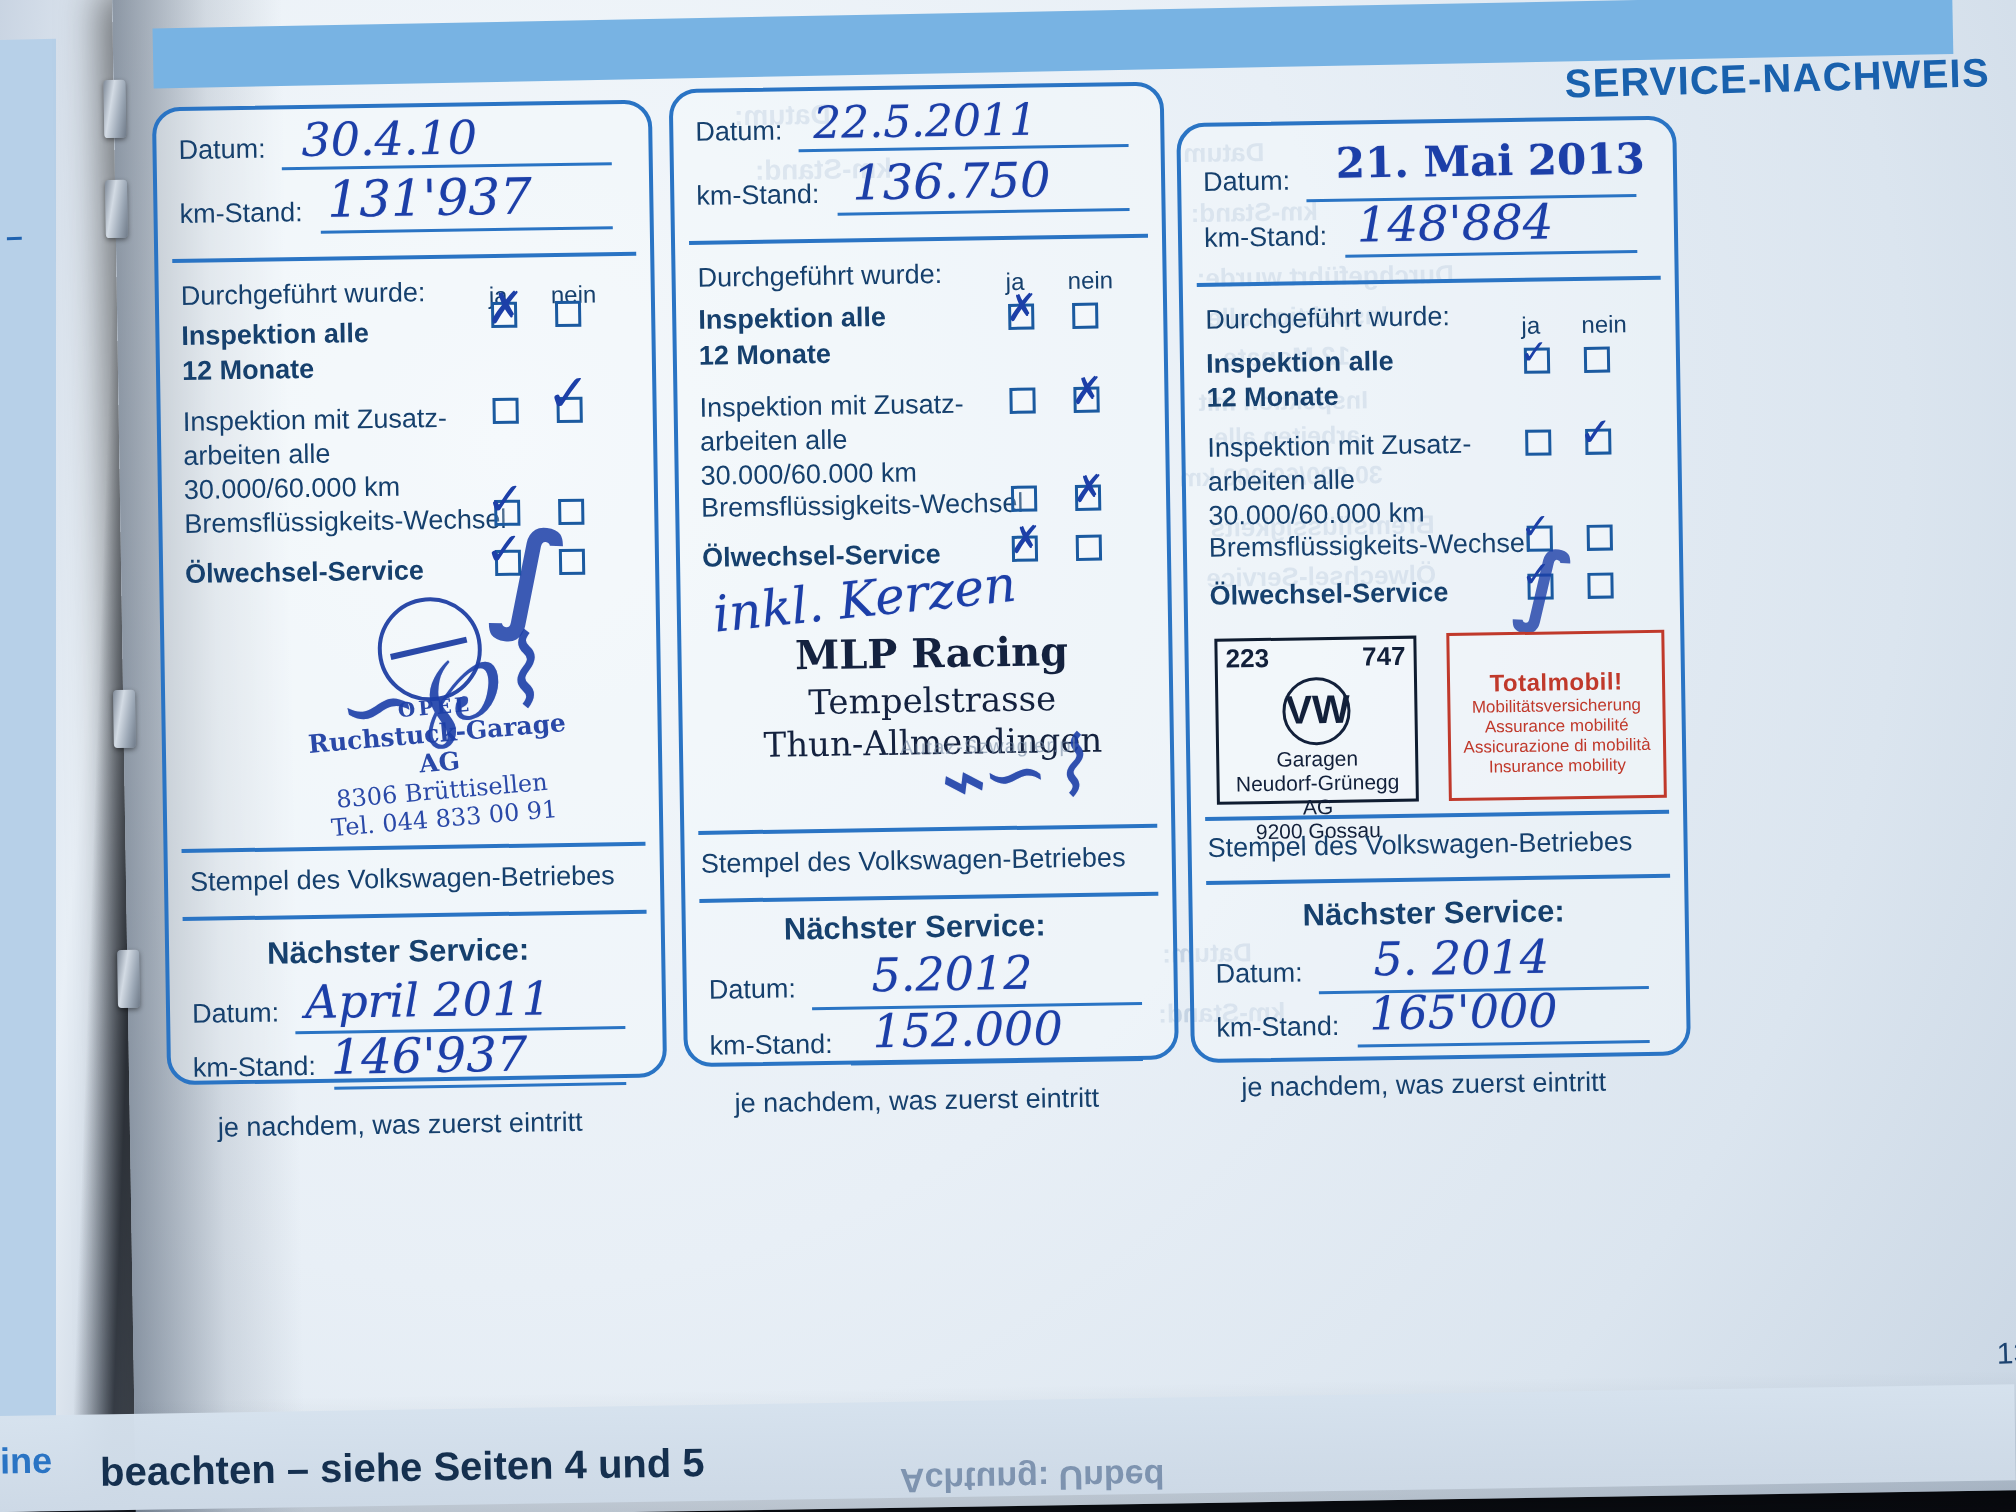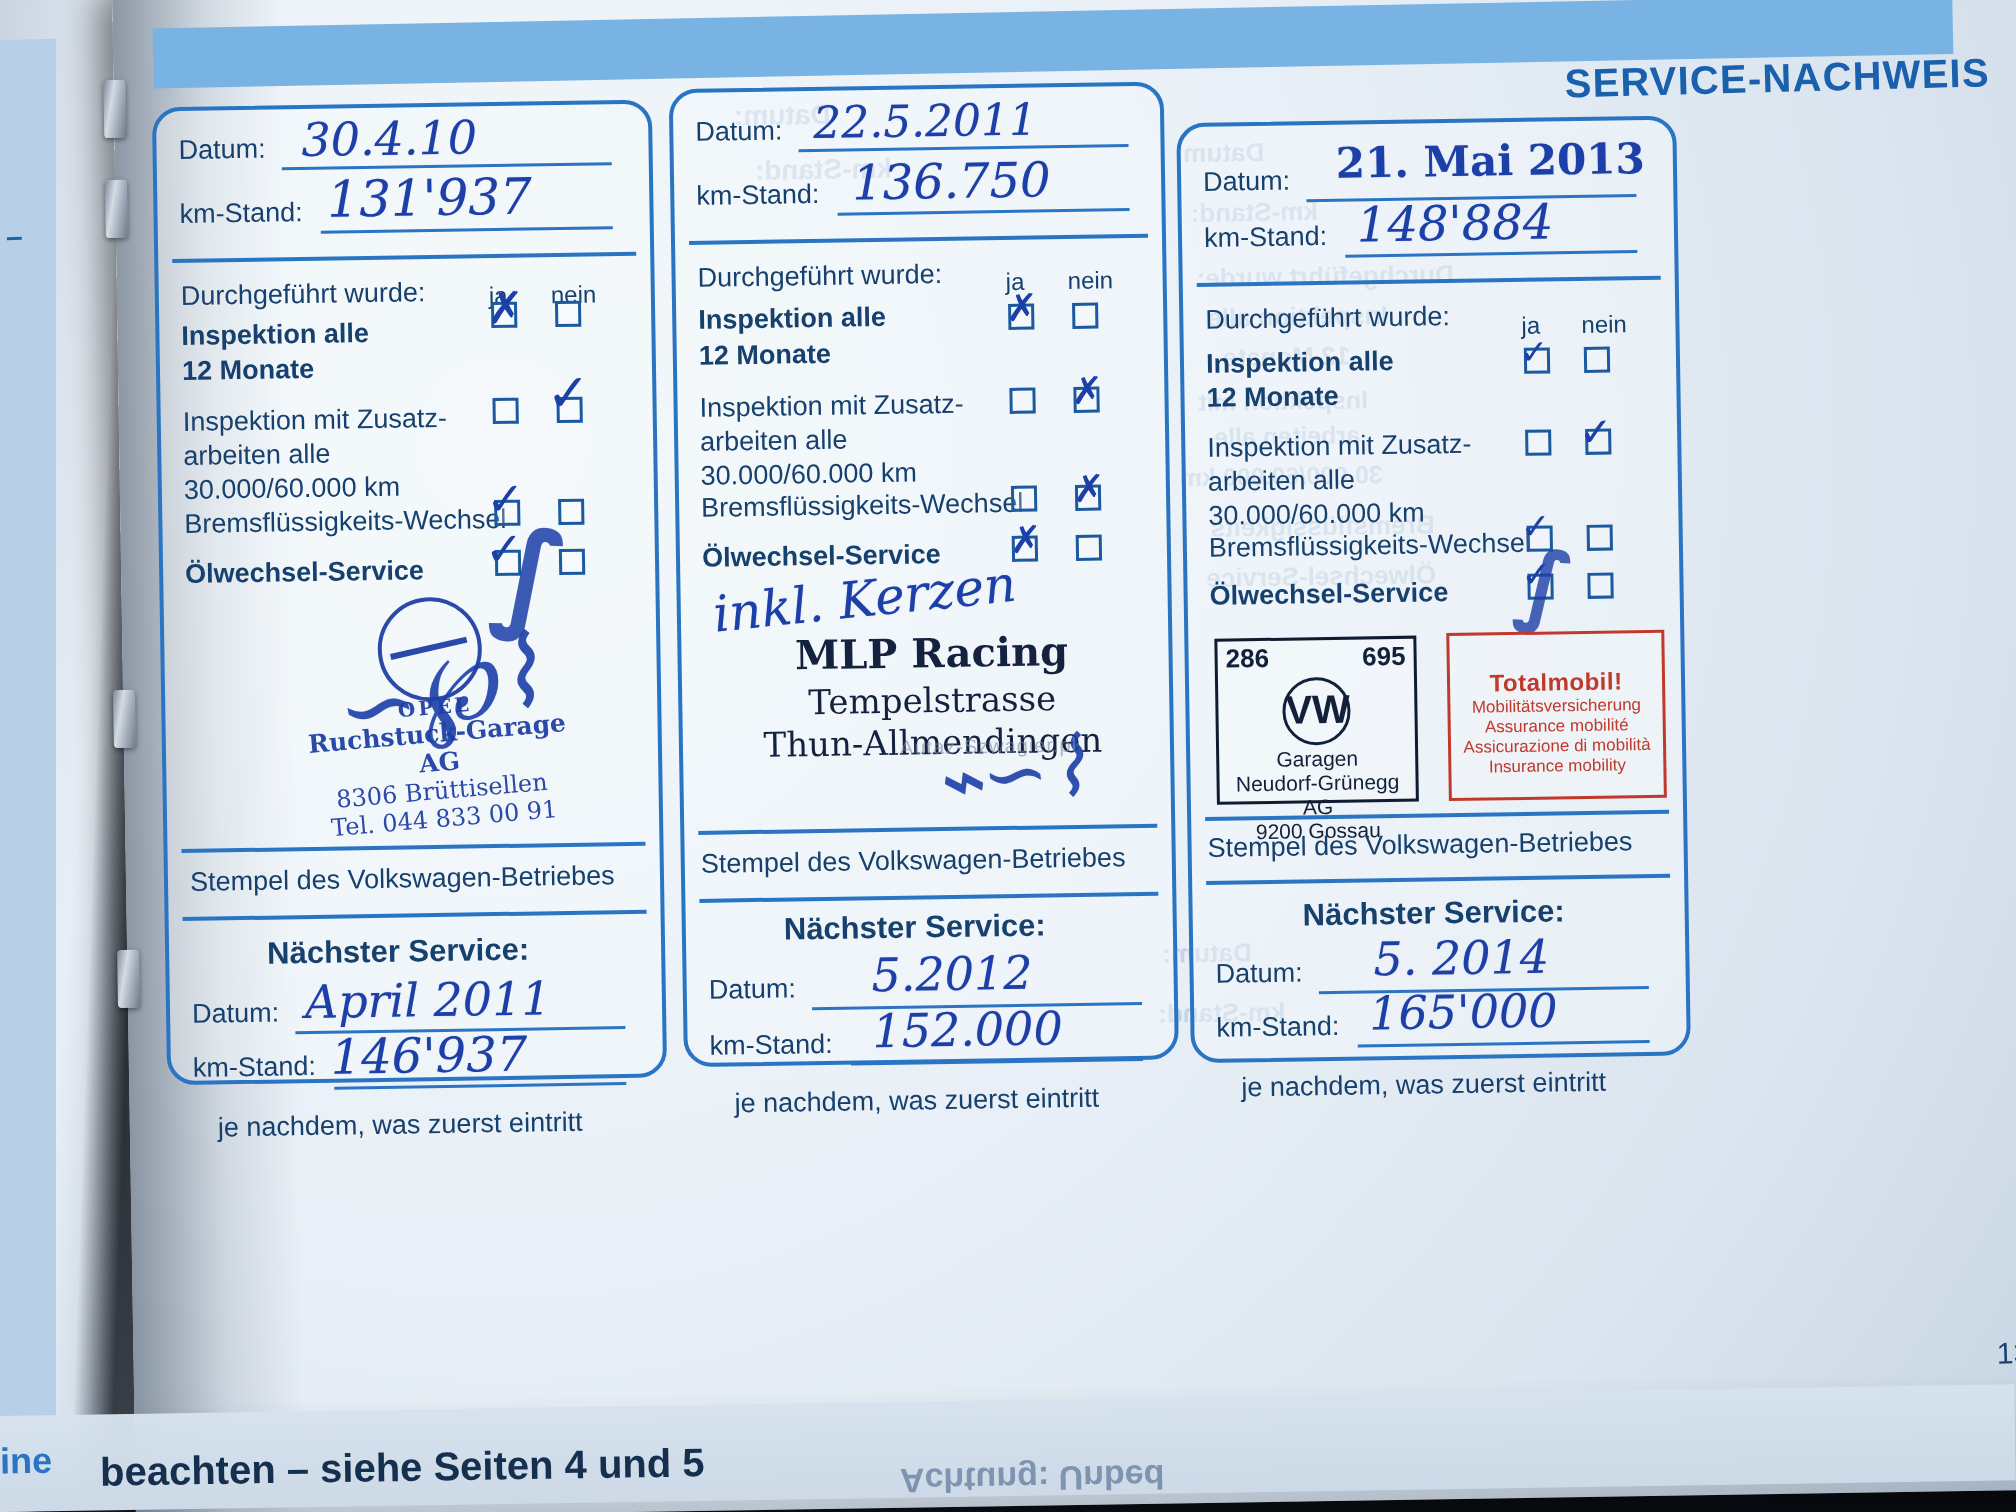--- a/index.html
+++ b/index.html
@@ -485,22 +485,22 @@
       <div class="mark" style="left:334px; top:384px; font-size:36px;">✓</div>
 
       <div class="lbl bold" style="left:22px; top:454px;">Ölwechsel-Service</div>
       <div class="cb" style="left:340px; top:452px;"></div>
       <div class="cb" style="left:400px; top:452px;"></div>
       <div class="mark" style="left:334px; top:432px; font-size:36px;">✓</div>
       <div class="mark" style="left:330px; top:410px; font-size:90px; transform:rotate(10deg); opacity:.8;">∫</div>
 
       <div class="vw-stamp" style="left:26px; top:512px; width:196px; height:160px;">
         <div style="display:flex; justify-content:space-between; padding:2px 8px 0 8px; font-size:26px; font-weight:bold;">
-          <span>286</span>
-          <span>695</span>
+          <span>223</span>
+          <span>747</span>
         </div>
         <div class="vw-logo">
           <span>VW</span>
         </div>
         <div style="font-size:21px;">Garagen</div>
         <div style="font-size:21px;">Neudorf-Grünegg AG</div>
         <div style="font-size:21px;">9200 Gossau</div>
       </div>
 
       <div class="totalmobil" style="left:258px; top:510px; width:212px; height:162px;">

